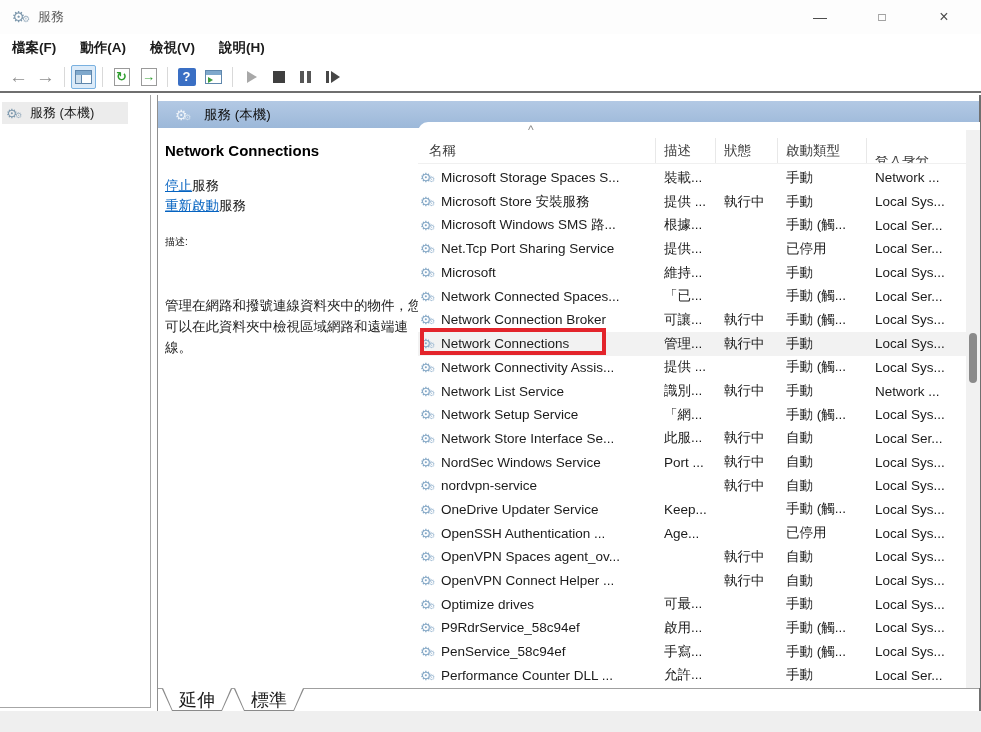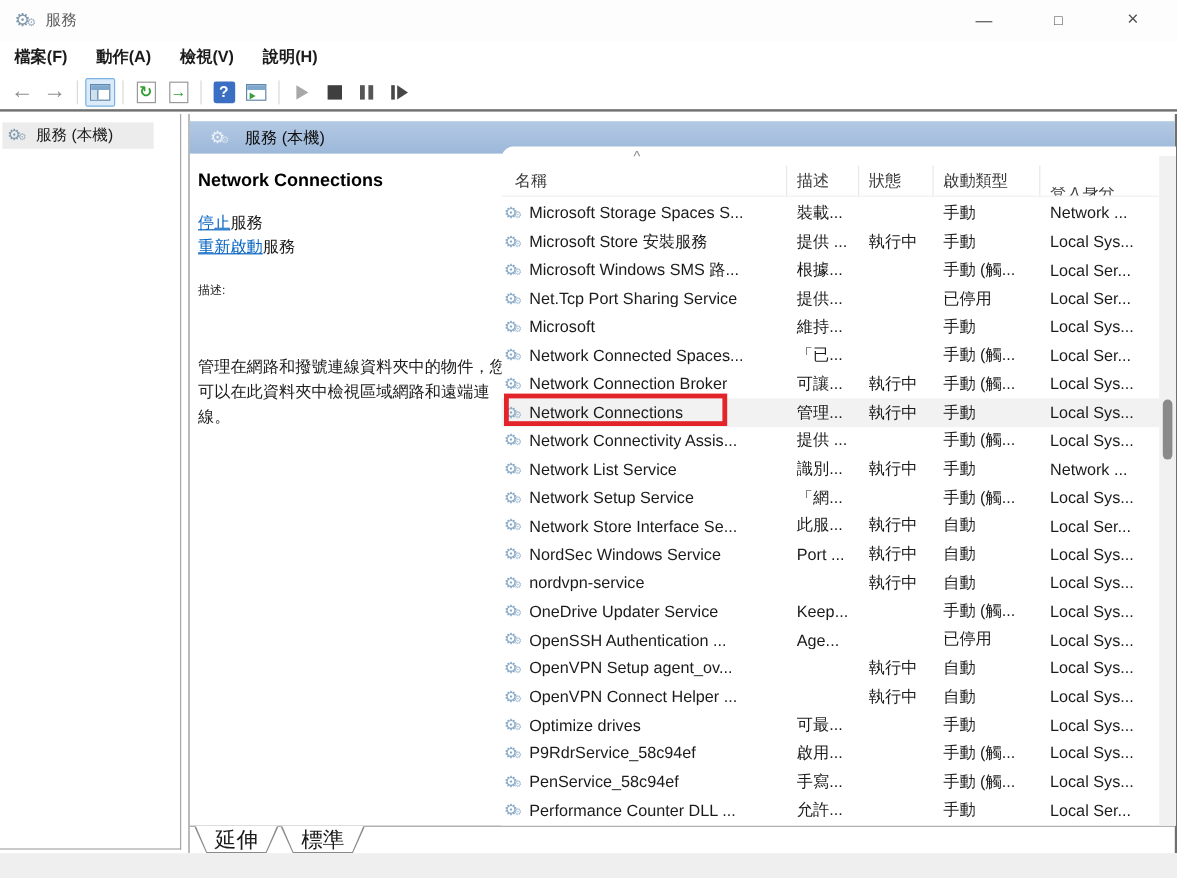--- a/index.html
+++ b/index.html
@@ -379,21 +379,21 @@
       <span class="cell c-name">OpenSSH Authentication ...</span>
     </div>
     <span class="cell c-desc">Age...</span>
     <span class="cell c-status"></span>
     <span class="cell c-startup">已停用</span>
     <span class="cell c-logon">Local Sys...</span>
   </div>
           <div class="row">
     <div class="c-namewrap">
       <span class="row-gears gear-wrap"><span class="gear g1">⚙</span><span class="gear-small gear g2">⚙</span></span>
-      <span class="cell c-name">OpenVPN Setup agent_ov...</span>
+      <span class="cell c-name">OpenVPN Spaces agent_ov...</span>
     </div>
     <span class="cell c-desc"></span>
     <span class="cell c-status">執行中</span>
     <span class="cell c-startup">自動</span>
     <span class="cell c-logon">Local Sys...</span>
   </div>
           <div class="row">
     <div class="c-namewrap">
       <span class="row-gears gear-wrap"><span class="gear g1">⚙</span><span class="gear-small gear g2">⚙</span></span>
       <span class="cell c-name">OpenVPN Connect Helper ...</span>

